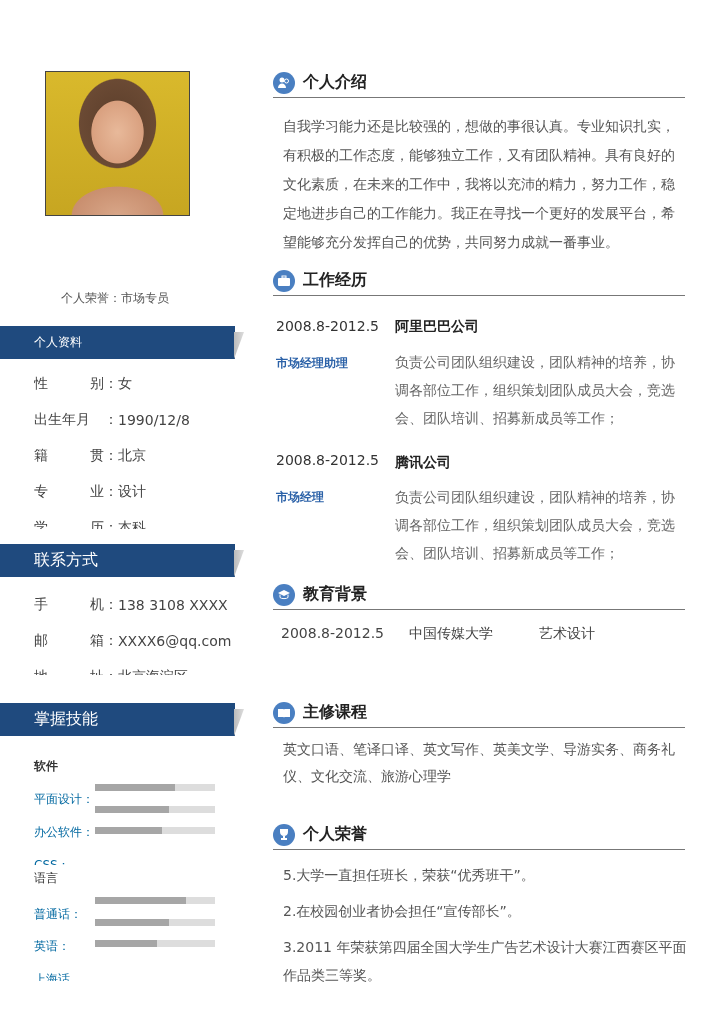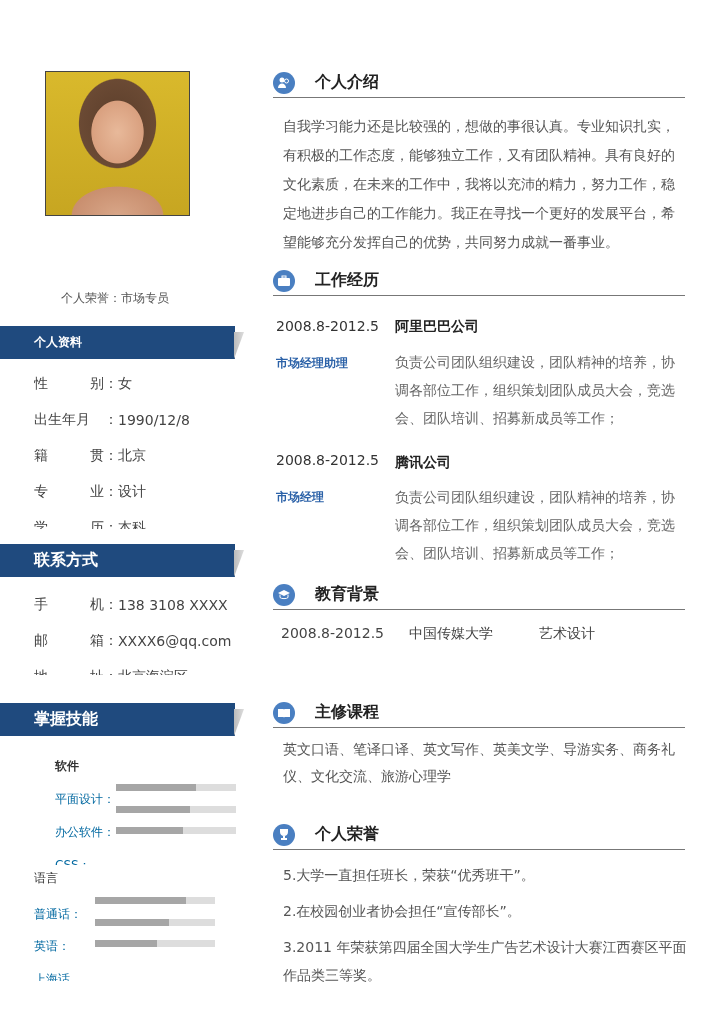--- a/index.html
+++ b/index.html
@@ -5,36 +5,36 @@
   * { box-sizing: border-box; margin: 0; padding: 0; }
   body { width: 720px; height: 1017px; background: #fff; font-family: "DejaVu Sans", "Liberation Sans", sans-serif; color: #333; position: relative; overflow: hidden; }
   .left { position: absolute; left: 0; top: 0; width: 250px; height: 1017px; }
   .photo { position: absolute; left: 45px; top: 71px; width: 145px; height: 145px; border: 1px solid #444;
     background: radial-gradient(ellipse 30% 36% at 50% 42%, #e8b99a 0%, #d9a07f 60%, transparent 62%),
                 radial-gradient(ellipse 45% 28% at 50% 100%, #d8a688 0%, #c98f6f 70%, transparent 72%),
                 radial-gradient(ellipse 38% 44% at 50% 36%, #5a3d2a 0%, #6b4a34 70%, transparent 72%),
                 linear-gradient(#d9b92c, #c7a621); }
   .name { position: absolute; left: 0; width: 250px; top: 245px; text-align: center; font-size: 22px; font-weight: bold; color: #111; letter-spacing: 1px; }
   .intent { position: absolute; left: 0; width: 230px; top: 290px; text-align: center; font-size: 12px; color: #555; }
-  .bar-head { position: absolute; left: 0; width: 235px; height: 33px; background: #1f4a7e; color: #fff; padding-left: 34px; display: flex; align-items: center; font-weight: bold; }
+  .bar-head { position: absolute; left: 0; width: 235px; height: 33px; background: #1f4a7e; color: #fff; padding-left: 34px; display: flex; align-items: center; font-weight: normal; }
   .bar-head::after { content: ""; position: absolute; right: -9px; top: 6px; width: 10px; height: 27px; background: linear-gradient(90deg, #bbb, #ddd); clip-path: polygon(0 0, 100% 0, 0 100%); }
   .bar-head.small { font-size: 12px; }
   .bar-head.big { font-size: 16px; }
   .info-box { position: absolute; left: 34px; width: 200px; overflow: hidden; }
   .info-row { height: 36px; display: flex; align-items: center; font-size: 14px; color: #444; }
   .info-row .lab { width: 70px; display: flex; justify-content: space-between; }
   .skills { position: absolute; left: 34px; width: 200px; }
   .skill-title { font-size: 12px; font-weight: bold; color: #333; }
   .skill-row { position: absolute; font-size: 12px; color: #0369a1; }
   .pbar { position: absolute; left: 61px; width: 120px; height: 7px; background: #ddd; }
   .pbar .fill { height: 100%; background: #a6a6a6; }
   .right { position: absolute; left: 273px; top: 0; width: 412px; }
   .sec-head { position: absolute; left: 0; width: 412px; height: 30px; border-bottom: 1px solid #777; display: flex; align-items: center; }
   .sec-icon { width: 22px; height: 22px; border-radius: 50%; background: #4a7fc1; display: flex; align-items: center; justify-content: center; margin-right: 8px; }
-  .sec-title { font-size: 16px; font-weight: bold; color: #222; margin-left: 12px; }
+  .sec-title { font-size: 16px; font-weight: bold; color: #222; }
   .para { position: absolute; left: 10px; width: 402px; font-size: 14px; line-height: 29px; color: #555; }
   .job-date { position: absolute; left: 3px; font-size: 14px; color: #333; }
   .job-company { position: absolute; left: 122px; font-size: 14px; font-weight: bold; color: #222; }
   .job-role { position: absolute; left: 3px; font-size: 12px; font-weight: bold; color: #2c62a8; }
   .job-desc { position: absolute; left: 122px; width: 290px; font-size: 14px; line-height: 28px; color: #666; }
   .edu-row { position: absolute; left: 8px; font-size: 14px; color: #444; display: flex; }
   .honor { position: absolute; left: 10px; width: 405px; font-size: 14px; line-height: 28px; color: #555; }
 </style>
 </head>
 <body>
@@ -114,21 +114,21 @@
           <span>址</span>
         </span>
         <span>：</span>
         <span>北京海淀区</span>
       </div>
   </div>
 
   <div class="bar-head big" style="top:703px">
       <span>掌握技能</span>
     </div>
-  <div class="skills" style="top:758px;margin-left:21px;">
+  <div class="skills" style="top:758px;">
     <div class="skill-title">软件</div>
     <div class="pbar" style="top:26px">
         <div class="fill" style="width:67%"></div>
       </div>
     <div class="skill-row" style="top:33px">平面设计：</div>
     <div class="pbar" style="top:48px">
         <div class="fill" style="width:62%"></div>
       </div>
     <div class="skill-row" style="top:66px">办公软件：</div>
     <div class="pbar" style="top:69px">

